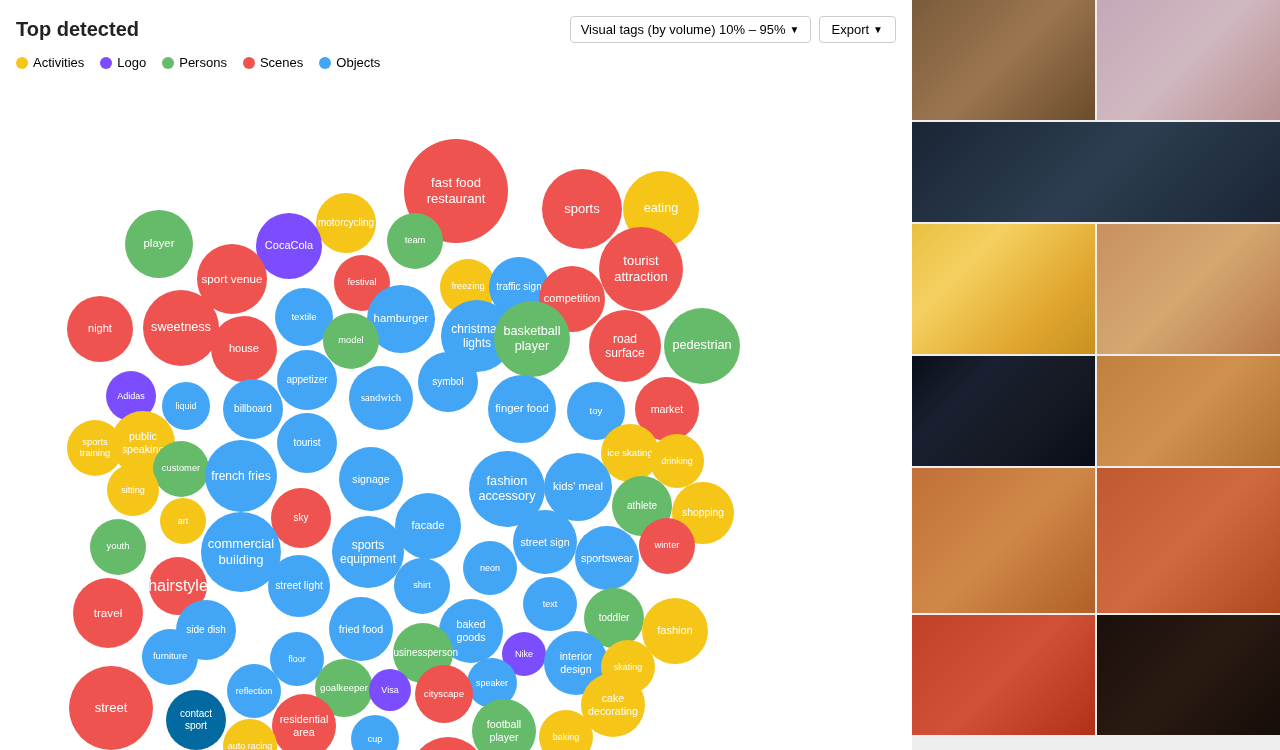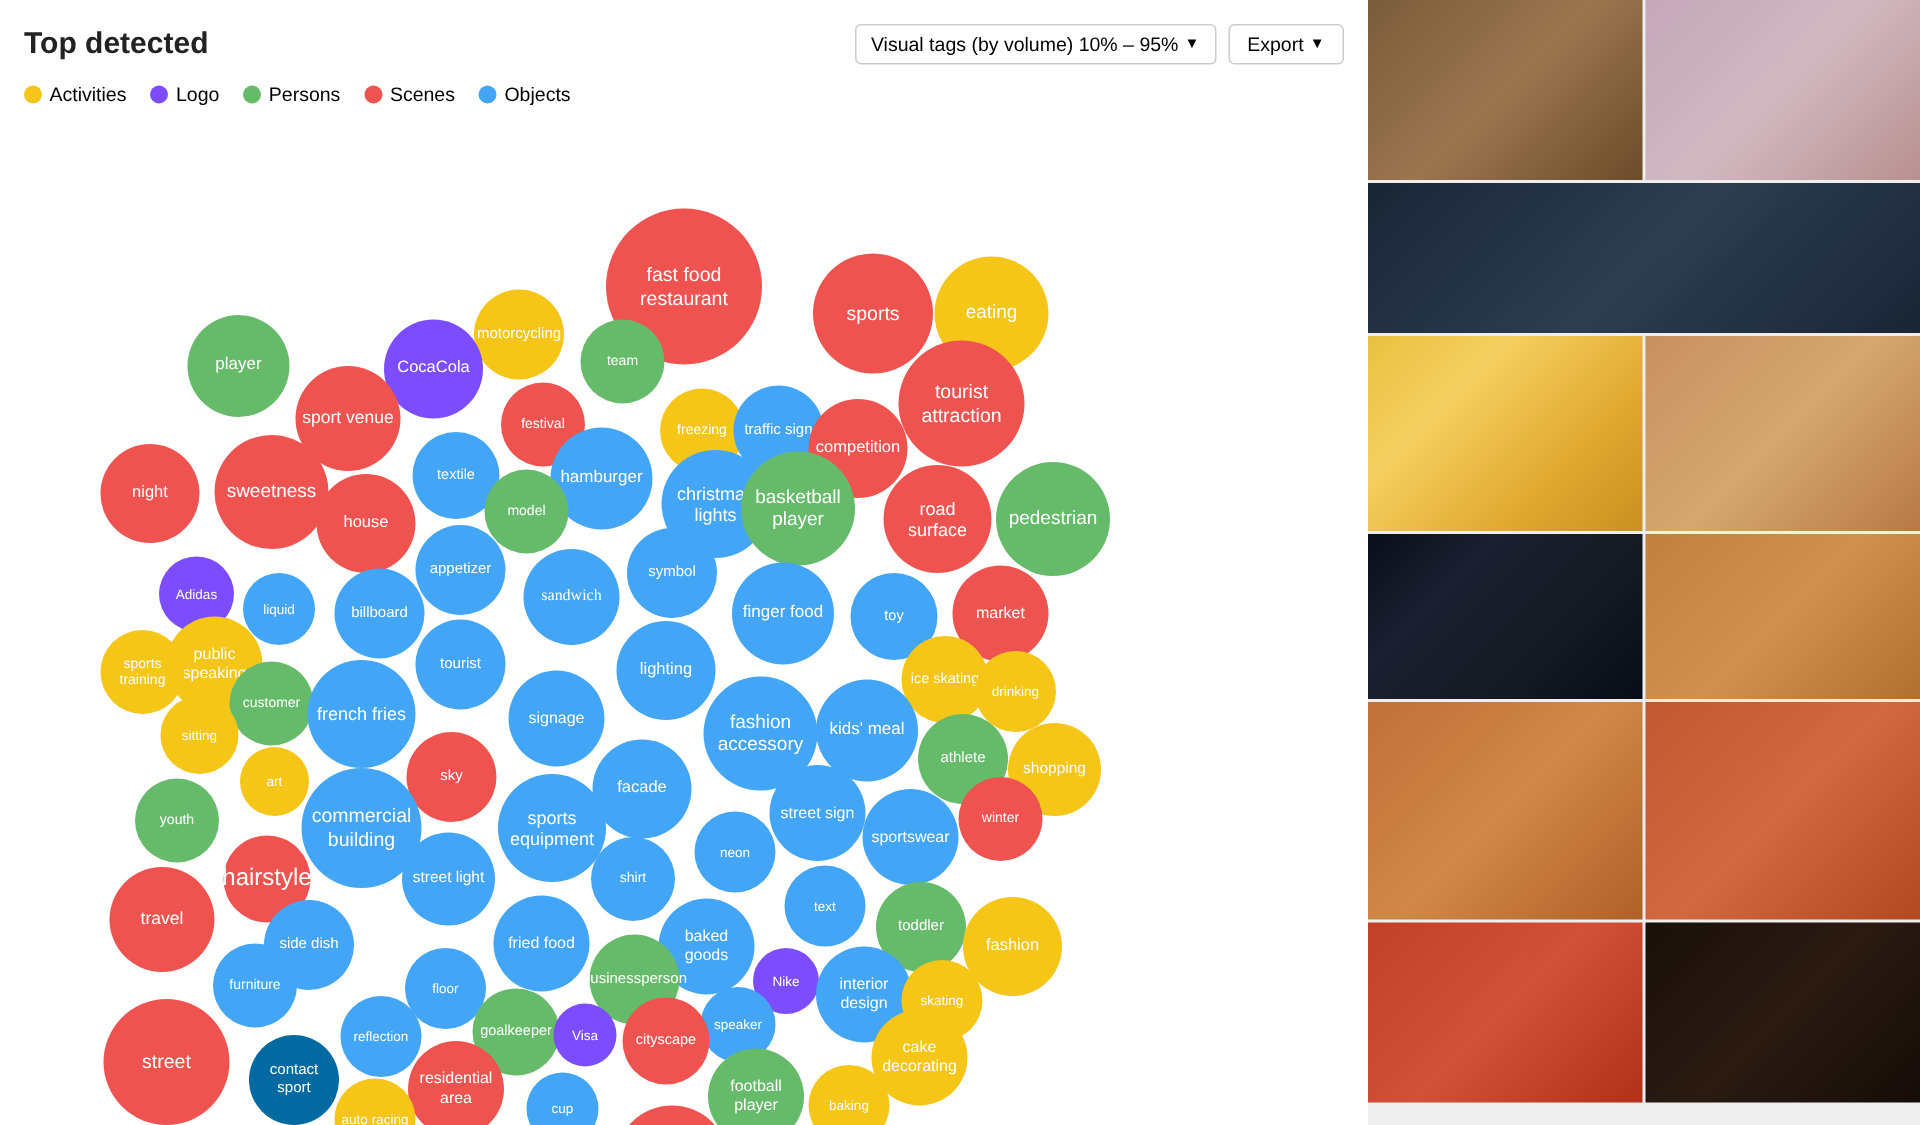--- a/index.html
+++ b/index.html
@@ -132,21 +132,20 @@
         <div class="bubble" style="left: 307px; top: 222px; width: 56px; height: 56px; background: rgb(102, 187, 106); font-size: 9.33333px;">model</div>
         <div class="bubble" style="left: 261px; top: 259px; width: 60px; height: 60px; background: rgb(66, 165, 245); font-size: 10px;">appetizer</div>
         <div class="bubble" style="left: 402px; top: 261px; width: 60px; height: 60px; background: rgb(66, 165, 245); font-size: 10px;">symbol</div>
         <div class="bubble" style="left: 472px; top: 284px; width: 68px; height: 68px; background: rgb(66, 165, 245); font-size: 11.3333px;">finger food</div>
         <div class="bubble" style="left: 551px; top: 291px; width: 58px; height: 58px; background: rgb(66, 165, 245); font-size: 9.66667px;">toy</div>
         <div class="bubble" style="left: 619px; top: 286px; width: 64px; height: 64px; background: rgb(239, 83, 80); font-size: 10.6667px;">market</div>
         <div class="bubble" style="left: 90px; top: 280px; width: 50px; height: 50px; background: rgb(124, 77, 255); font-size: 9px;">Adidas</div>
         <div class="bubble" style="left: 146px; top: 291px; width: 48px; height: 48px; background: rgb(66, 165, 245); font-size: 9px;">liquid</div>
         <div class="bubble" style="left: 207px; top: 288px; width: 60px; height: 60px; background: rgb(66, 165, 245); font-size: 10px;">billboard</div>
         <div class="bubble" style="left: 333px; top: 275px; width: 64px; height: 64px; background: rgb(66, 165, 245); font-size: 10.6667px; font-family: Liberation Serif, serif;">sandwich</div>
-        <div class="bubble" style="left: 395px; top: 323px; width: 66px; height: 66px; background: rgb(66, 165, 245); font-size: 11px;">lighting</div>
         <div class="bubble" style="left: 95px; top: 320px; width: 64px; height: 64px; background: rgb(245, 197, 24); font-size: 10.6667px;">public speaking</div>
         <div class="bubble" style="left: 261px; top: 322px; width: 60px; height: 60px; background: rgb(66, 165, 245); font-size: 10px;">tourist</div>
         <div class="bubble" style="left: 585px; top: 333px; width: 58px; height: 58px; background: rgb(245, 197, 24); font-size: 9.66667px;">ice skating</div>
         <div class="bubble" style="left: 634px; top: 343px; width: 54px; height: 54px; background: rgb(245, 197, 24); font-size: 9px;">drinking</div>
         <div class="bubble" style="left: 51px; top: 329px; width: 56px; height: 56px; background: rgb(245, 197, 24); font-size: 9.33333px;">sports training</div>
         <div class="bubble" style="left: 137px; top: 350px; width: 56px; height: 56px; background: rgb(102, 187, 106); font-size: 9.33333px;">customer</div>
         <div class="bubble" style="left: 323px; top: 356px; width: 64px; height: 64px; background: rgb(66, 165, 245); font-size: 10.6667px;">signage</div>
         <div class="bubble" style="left: 189px; top: 349px; width: 72px; height: 72px; background: rgb(66, 165, 245); font-size: 12px;">french fries</div>
         <div class="bubble" style="left: 453px; top: 360px; width: 76px; height: 76px; background: rgb(66, 165, 245); font-size: 12.6667px;">fashion accessory</div>
         <div class="bubble" style="left: 528px; top: 362px; width: 68px; height: 68px; background: rgb(66, 165, 245); font-size: 11.3333px;">kids' meal</div>

